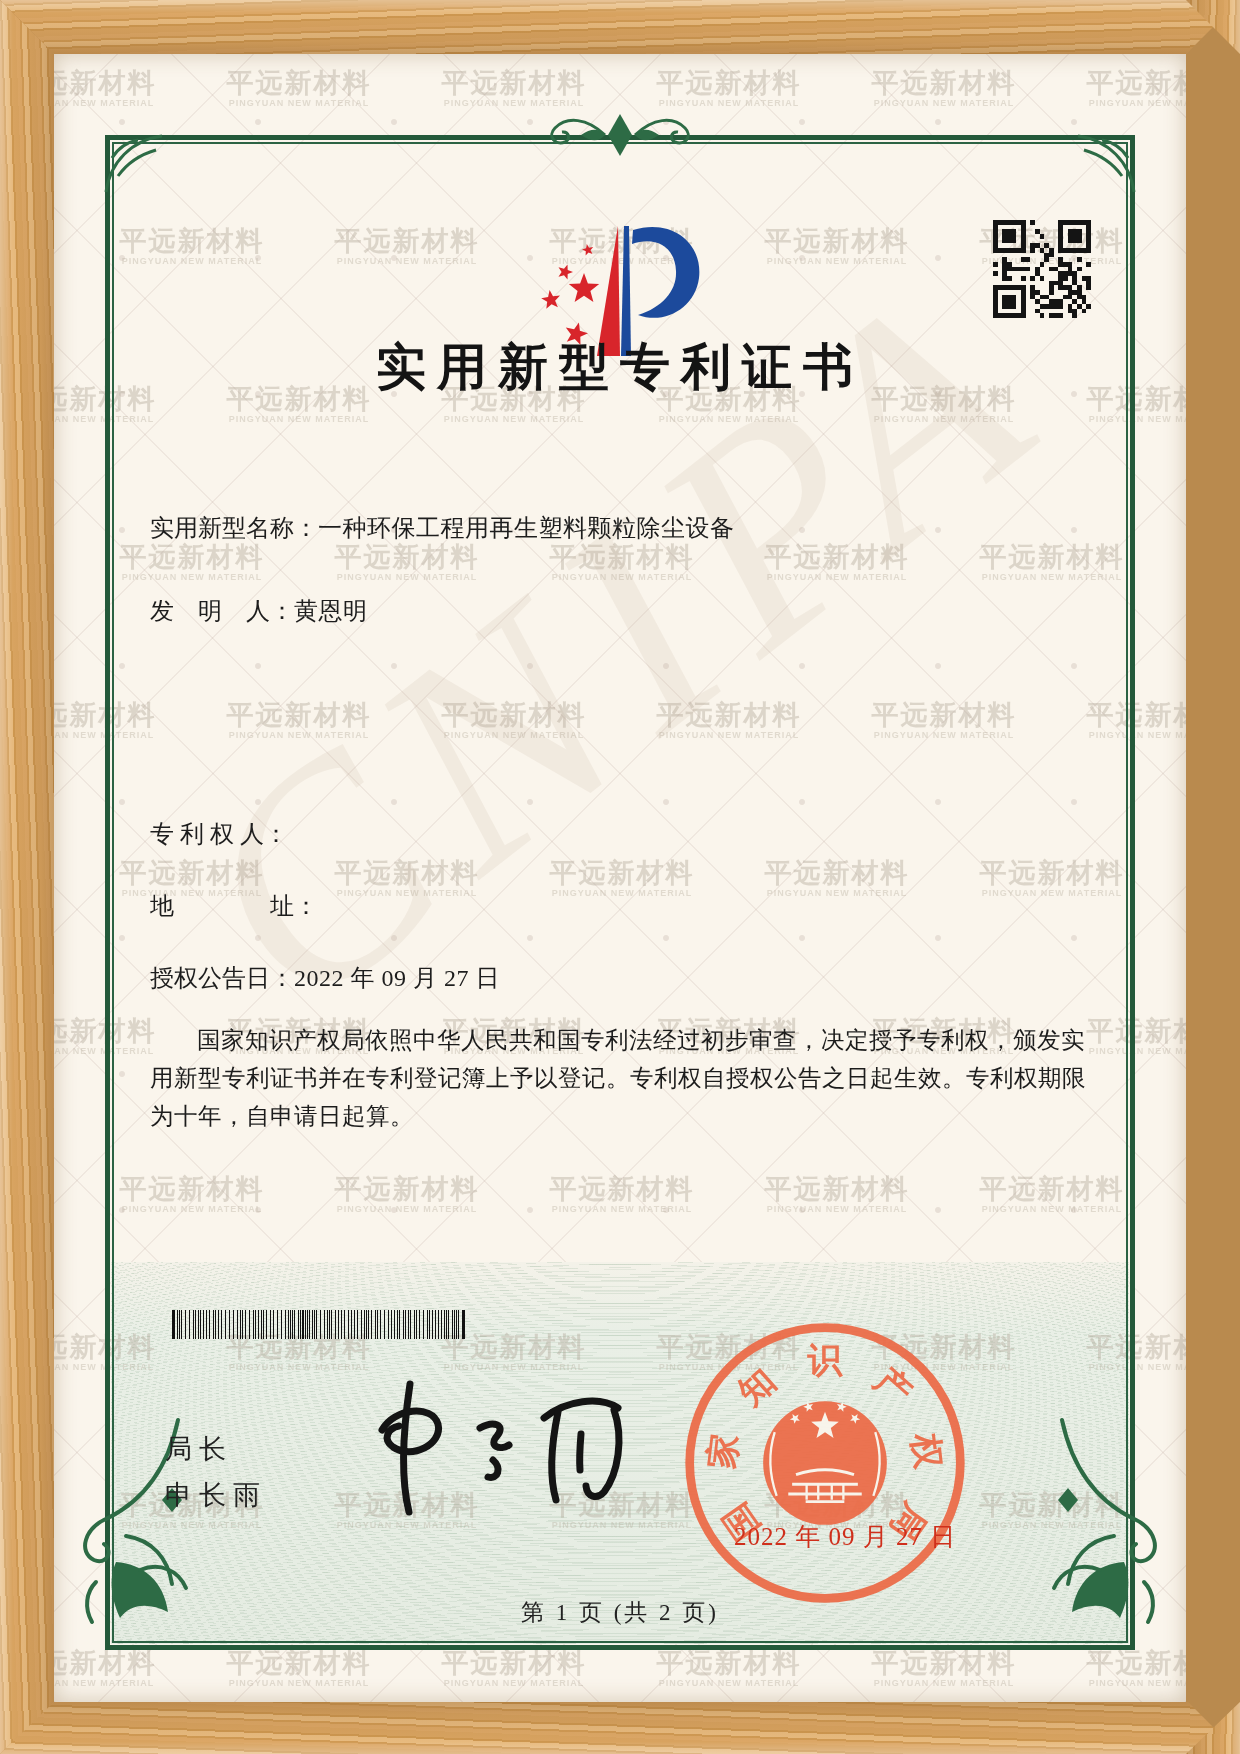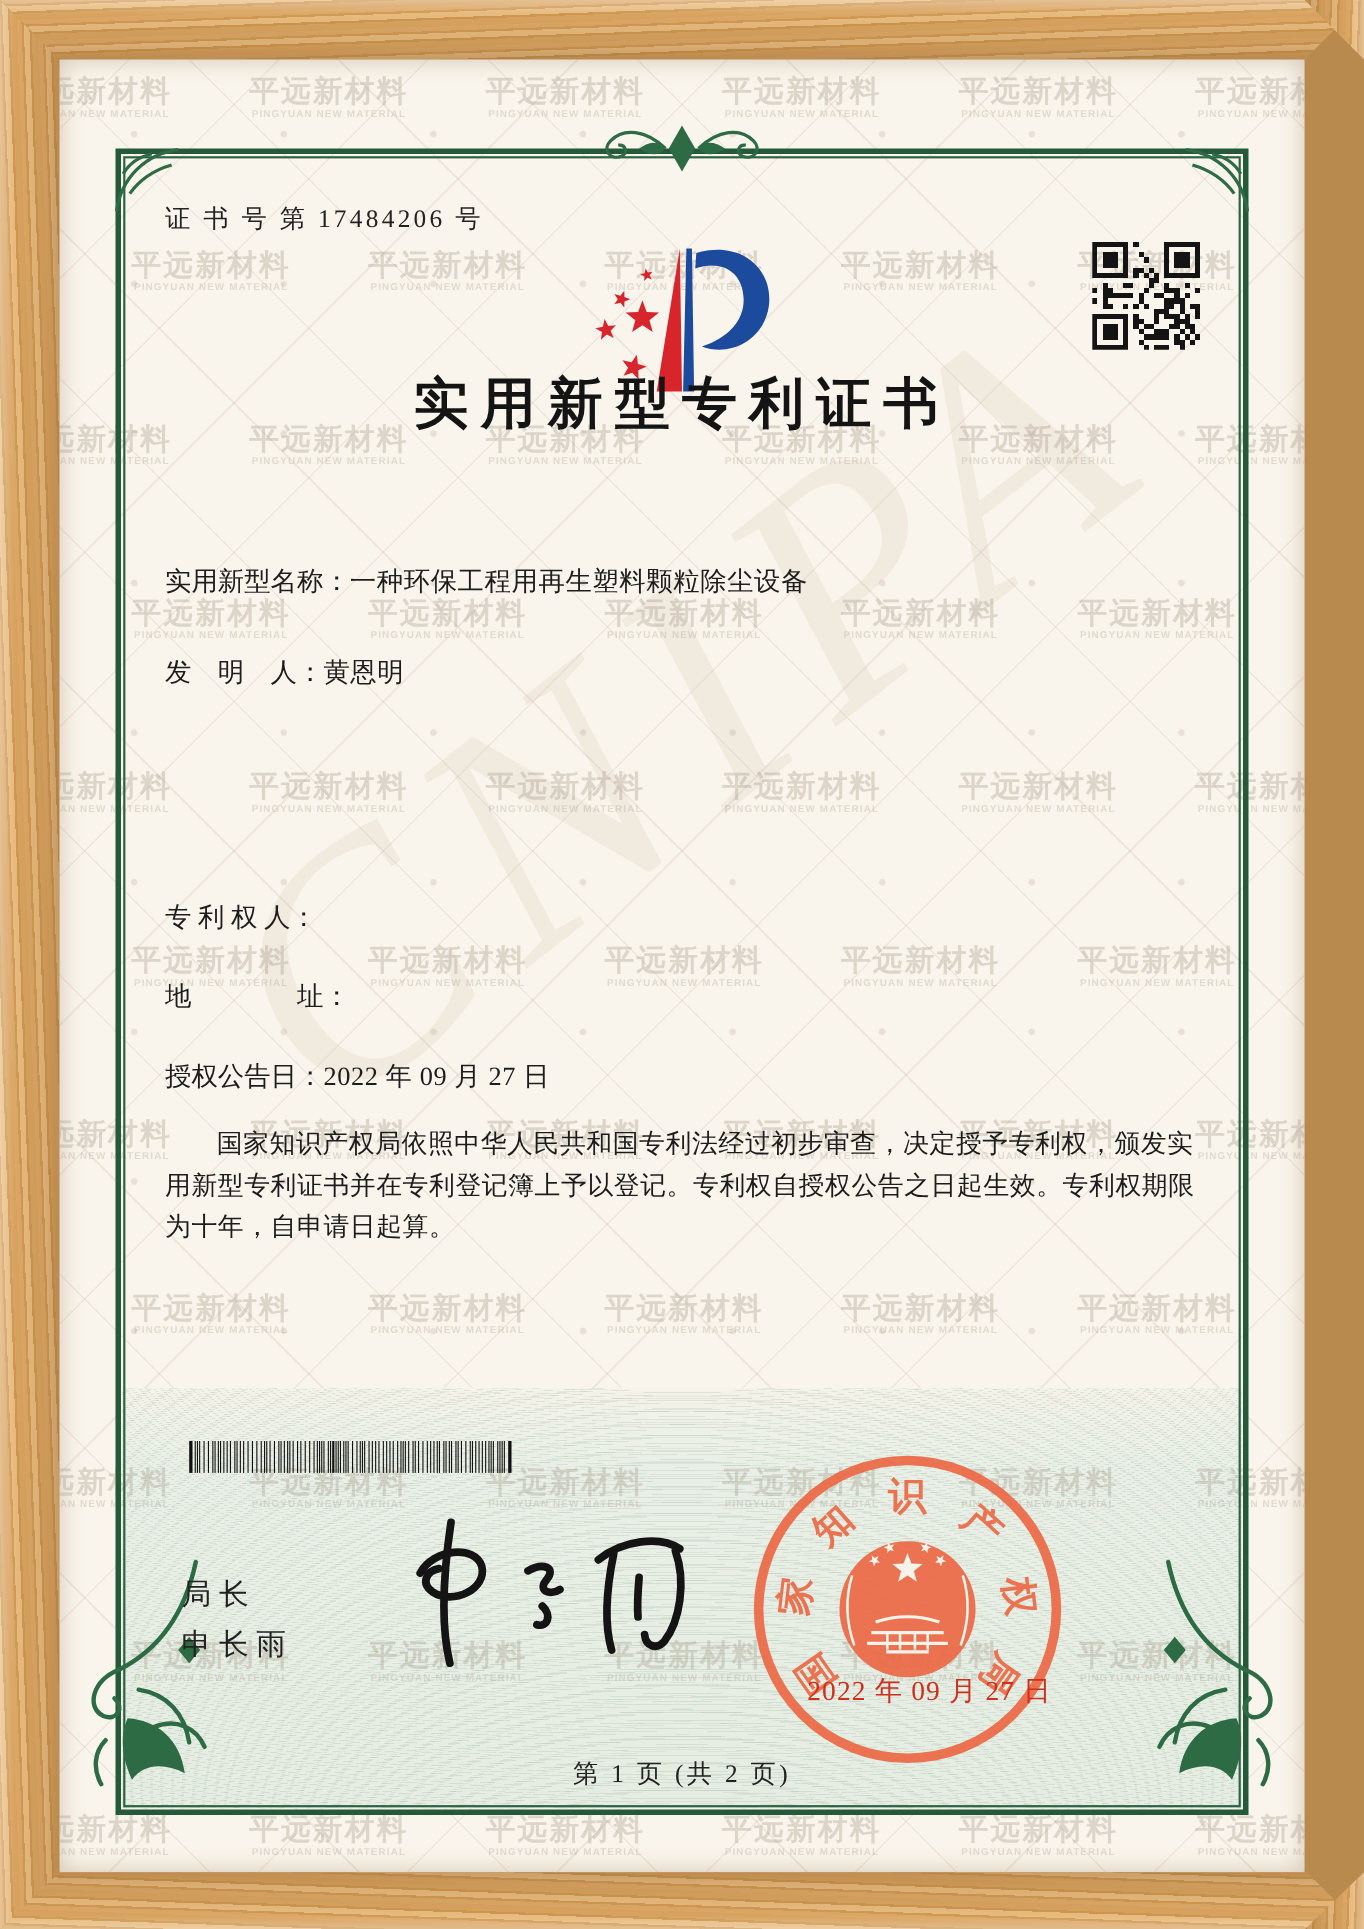--- a/index.html
+++ b/index.html
@@ -399,21 +399,20 @@
       <path d="M122 8 C112 55 88 88 52 106"></path>
       <path d="M52 106 C28 116 22 140 38 148 C50 153 58 140 48 132"></path>
       <path d="M70 124 C96 128 112 146 116 172"></path>
       <path d="M60 150 C88 152 108 170 112 200 C92 190 74 192 64 206 C56 188 52 168 60 150 Z" fill="#2d6b45" stroke="none"></path>
       <path d="M84 158 C104 150 122 158 130 176"></path>
       <path d="M116 76 L126 88 L116 100 L106 88 Z" fill="#2d6b45" stroke="none"></path>
       <path d="M40 170 C30 180 28 196 36 210"></path>
     </g>
   </svg>
 
-  <div class="abs" id="cert-no">证 书 号 第 17484206 号</div>
 
   <svg class="abs" id="logo" width="200" height="180" viewBox="0 0 200 180">
     <g id="logo-stars">
         <polygon points="81.8,62.1 84.0,65.7 88.2,65.0 85.5,68.3 87.5,72.0 83.5,70.5 80.6,73.5 80.8,69.3 77.0,67.4 81.1,66.3" fill="#d8252b"></polygon>
         <polygon points="62.5,82.4 62.7,88.0 68.0,90.0 62.7,92.0 62.5,97.6 59.0,93.2 53.5,94.7 56.6,90.0 53.5,85.3 59.0,86.8" fill="#d8252b"></polygon>
         <polygon points="44.6,108.1 48.0,114.3 55.0,113.6 50.1,118.7 52.9,125.2 46.6,122.2 41.3,126.8 42.2,119.8 36.2,116.3 43.1,115.0" fill="#d8252b"></polygon>
         <polygon points="79.0,91.0 82.9,101.6 94.2,102.1 85.4,109.1 88.4,119.9 79.0,113.7 69.6,119.9 72.6,109.1 63.8,102.1 75.1,101.6" fill="#d8252b"></polygon>
         <polygon points="73.9,140.4 74.9,148.8 83.0,151.2 75.3,154.7 75.5,163.1 69.8,156.9 61.8,159.7 66.0,152.4 60.8,145.6 69.1,147.3" fill="#d8252b"></polygon>
       </g>
     <polygon points="113,44 92,174 115,174" fill="#d8252b"></polygon>

